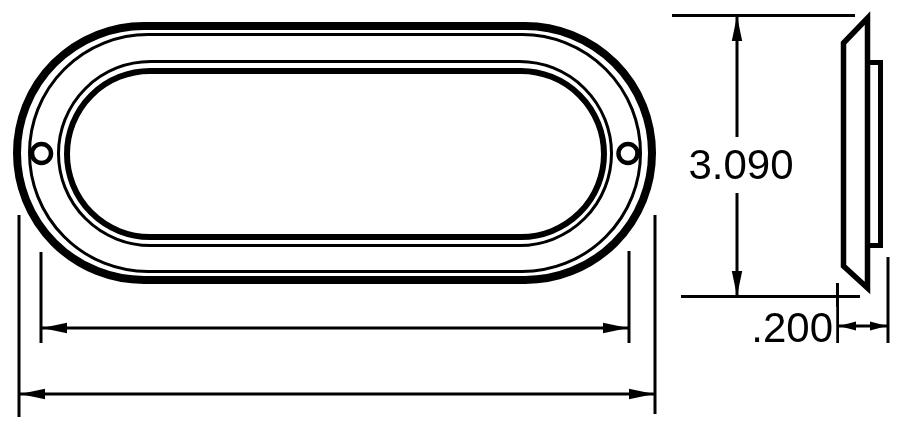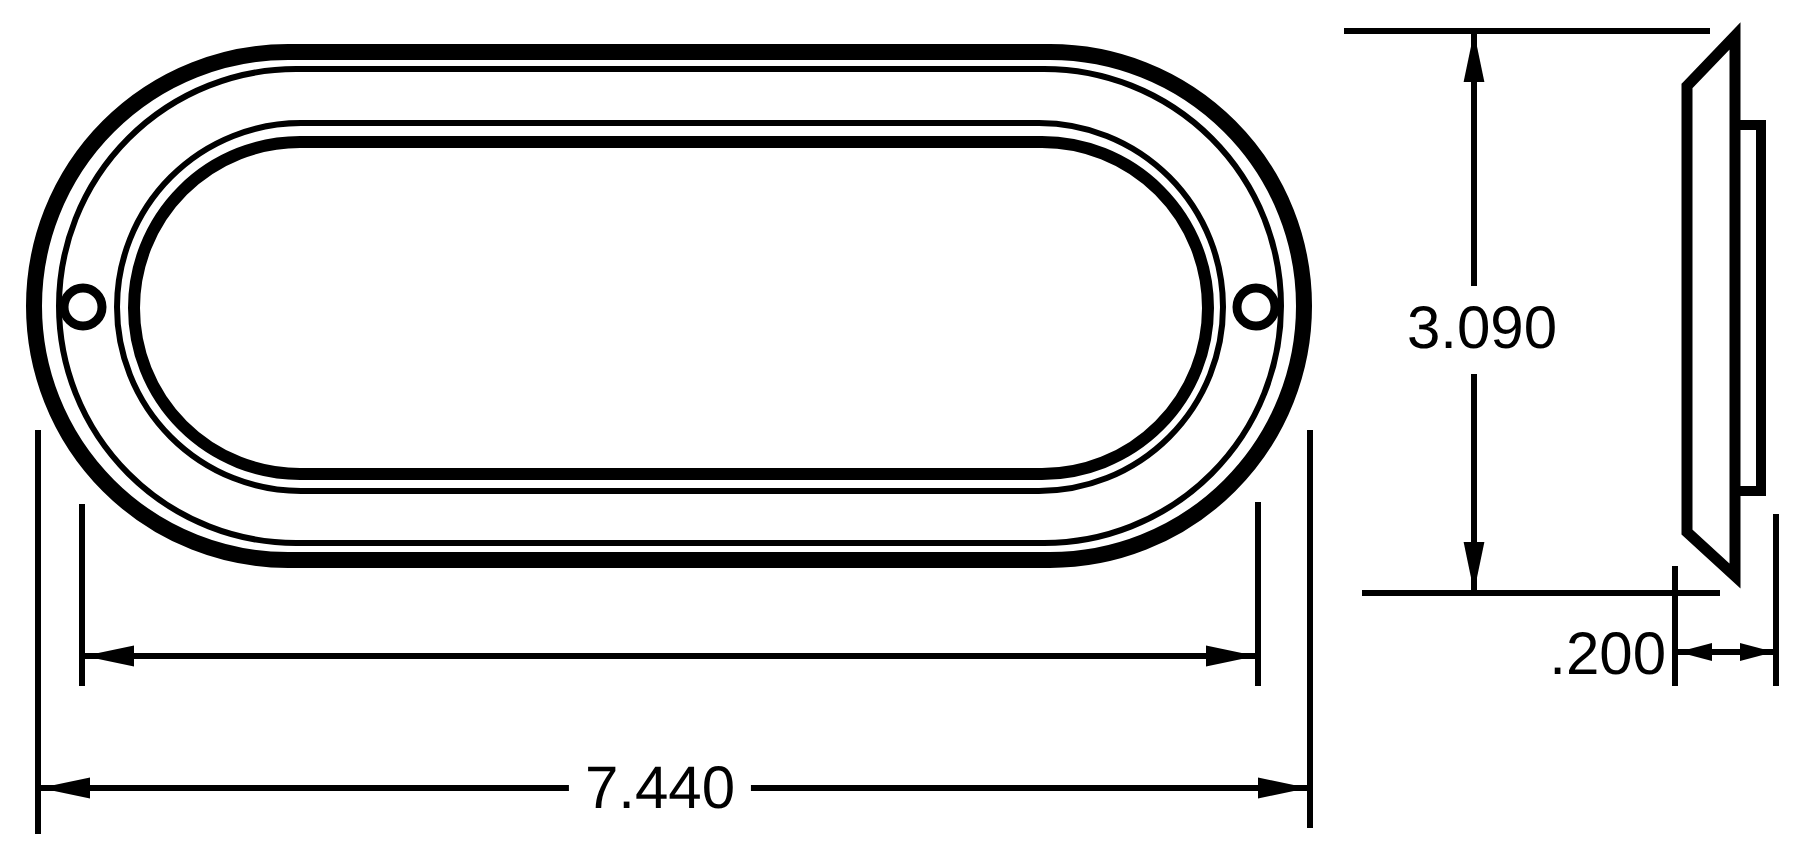--- a/index.html
+++ b/index.html
@@ -16,21 +16,21 @@
     font-family: "Liberation Sans", sans-serif;
   }
   .canvas svg {
     position: absolute;
     left: 0;
     top: 0;
   }
   .dim-label {
     position: absolute;
     font-family: "Liberation Sans", sans-serif;
-    font-size: 30px;
+    font-size: 42px;
     line-height: 1.0;
     color: #000000;
     background: #ffffff;
     white-space: nowrap;
     z-index: 2;
   }
   .dim-label.center {
     transform: translate(-50%, -50%);
   }
   .dim-label.right-anchor {
@@ -97,17 +97,16 @@
       <line x1="888" y1="257" x2="888" y2="343"></line>
       <line x1="839" y1="326" x2="887" y2="326"></line>
       <polygon stroke="none" points="839,326 856,321.5 856,330.5"></polygon>
       <polygon stroke="none" points="887,326 870,321.5 870,330.5"></polygon>
     </g>
   </svg>
 
   <div class="dim-label center pad-v" style="left:741px; top:165px;">3.090</div>
 
 
-  <div class="dim-label center pad-h" style="left:330px; top:395px;">7.440</div>
 
   <div class="dim-label right-anchor pad-s" style="left:836px; top:328px;text-align:center;">.200</div>
 
 </div>
 
 </body></html>

